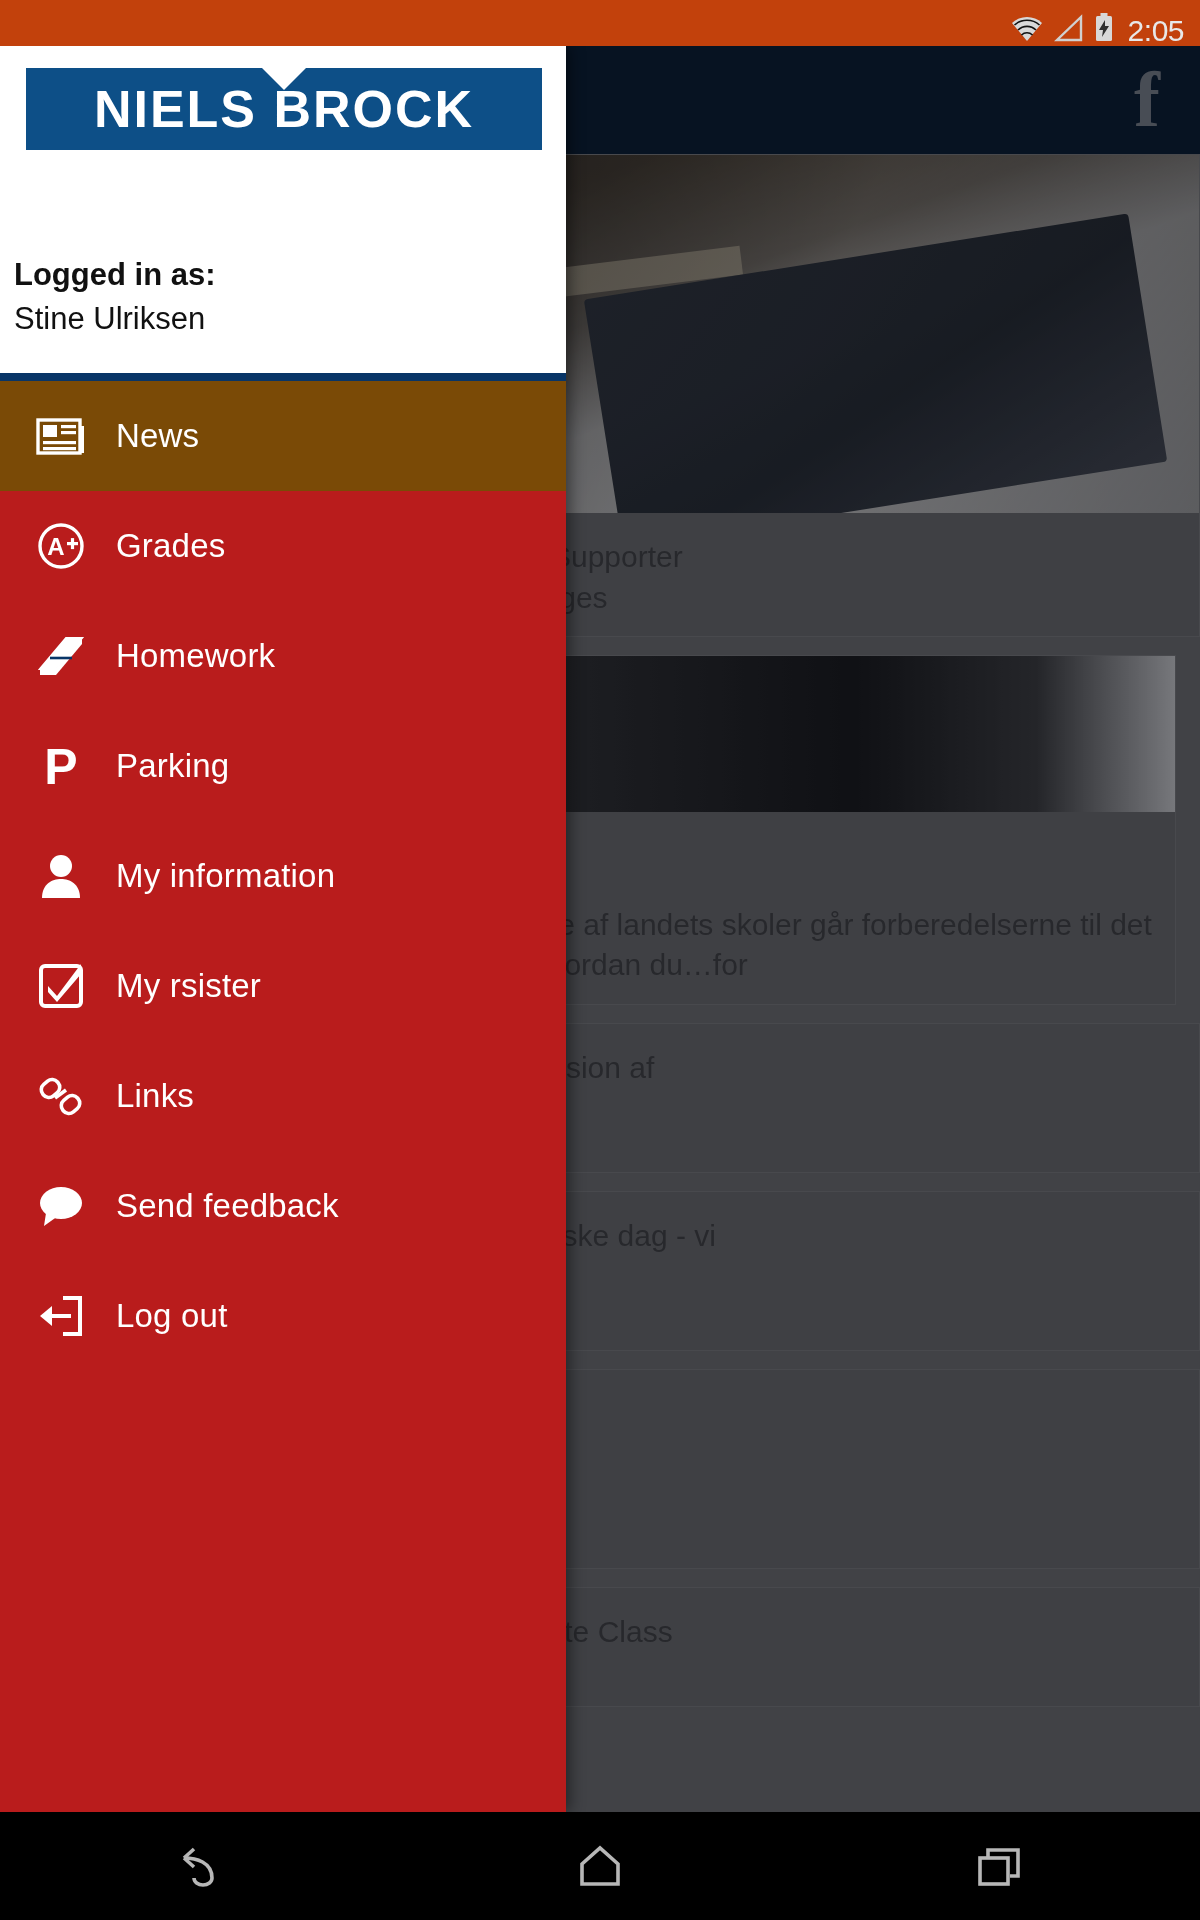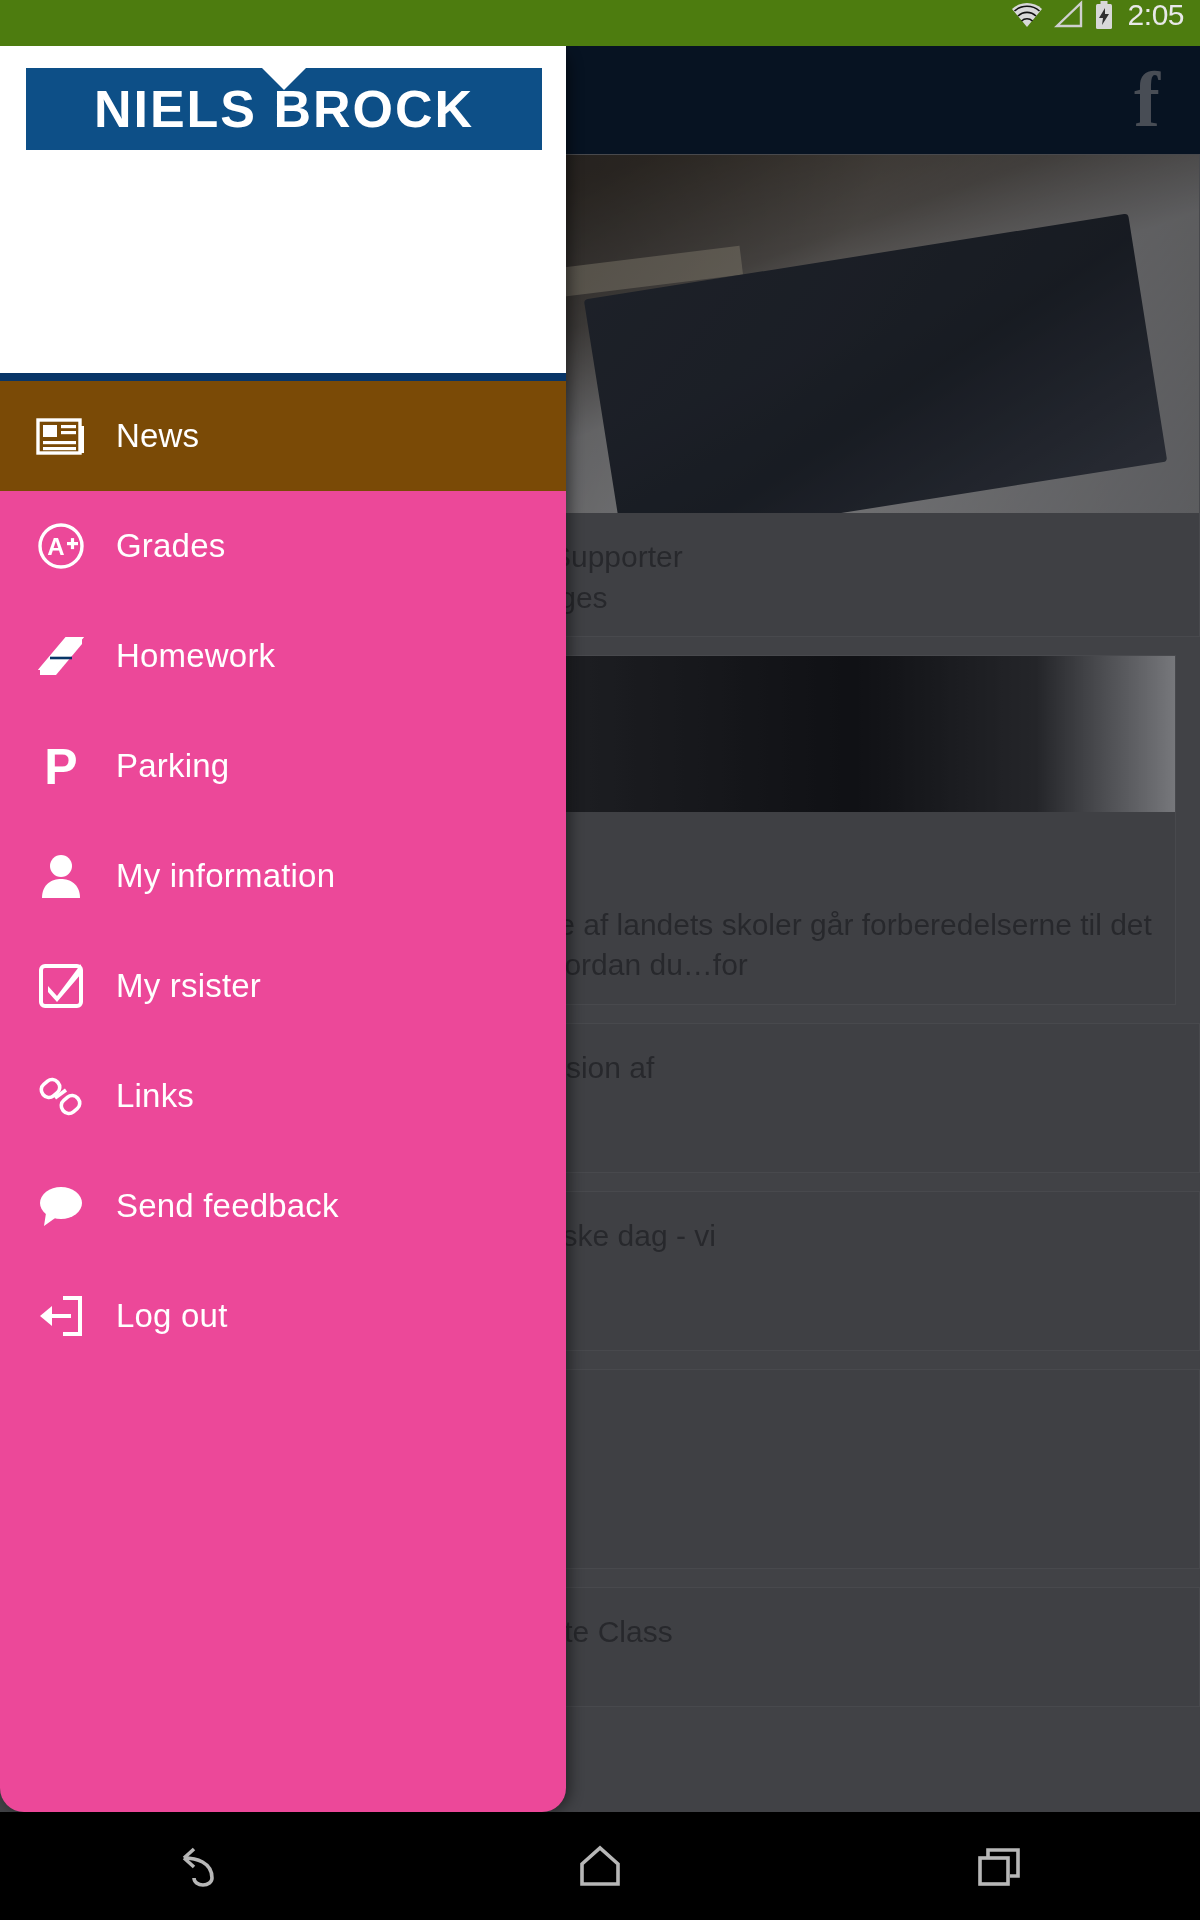--- a/index.html
+++ b/index.html
@@ -7,21 +7,21 @@
     width:1200px; height:1920px;
     background:#000;
     font-family:"Liberation Sans", sans-serif;
     overflow:hidden;
   }
   #screen { position:relative; width:1200px; height:1920px; background:#000; overflow:hidden; }
 
   
   .statusbar{
     position:absolute; top:0; left:0; width:1200px; height:46px;
-    background:#4d7c0f; display:flex; align-items:flex-start; justify-content:flex-end;
+    background:#c2410c; display:flex; align-items:flex-end; justify-content:flex-end;
     padding-right:16px; gap:10px; z-index:60;
   }
   .statusbar .sb-icon{ display:block; }
   .statusbar .clock{
     color:#e8e8e8; font-size:30px; font-weight:400; letter-spacing:-0.5px;
     line-height:1; margin-left:4px; font-family:"Liberation Sans", sans-serif;
   }
 
   
   .app{ position:absolute; top:46px; left:0; width:1200px; height:1766px; background:#b9b9b9; }
@@ -68,22 +68,22 @@
     background:repeating-linear-gradient(100deg,#efefef 0 3px,#9a9a9a 3px 6px);
     border-radius:40% 40% 0 0; opacity:.85;
   }
 
   
   .scrim{ position:absolute; top:46px; left:0; width:1200px; height:1766px; background:rgba(10,14,22,.45); z-index:20; }
 
   
   .drawer{
     position:absolute; top:46px; left:0; width:566px; height:1766px;
-    background:#ec4899; z-index:40; box-shadow:4px 0 14px rgba(0,0,0,.45);
-    display:flex; flex-direction:column;border-radius:24px;
+    background:#b91c1c; z-index:40; box-shadow:4px 0 14px rgba(0,0,0,.45);
+    display:flex; flex-direction:column;
   }
   .drawer-header{
     background:#fff; padding:0; height:327px; position:relative; flex:0 0 auto;
   }
   .logo-wrap{ padding:22px 26px 0 26px; }
   .logo{
     background:#0d4f87; height:82px; width:516px; position:relative;
     display:flex; align-items:center; justify-content:center;
   }
   .logo-notch{
@@ -181,20 +181,24 @@
   <div class="scrim"></div>
 
   <div class="drawer">
 
     <div class="drawer-header">
       <div class="logo-wrap">
         <div class="logo">
           <span class="logo-notch"></span>
           <span class="logo-text">NIELS BROCK</span>
         </div>
+      </div>
+      <div class="logged-block">
+        <div class="logged-label">Logged in as:</div>
+        <div class="logged-name">Stine Ulriksen</div>
       </div>
     </div>
 
     <div class="drawer-divider"></div>
 
     <div class="menu">
 
       <div class="menu-item active">
         <span class="menu-icon">
           <svg width="50" height="42" viewBox="0 0 50 42">

